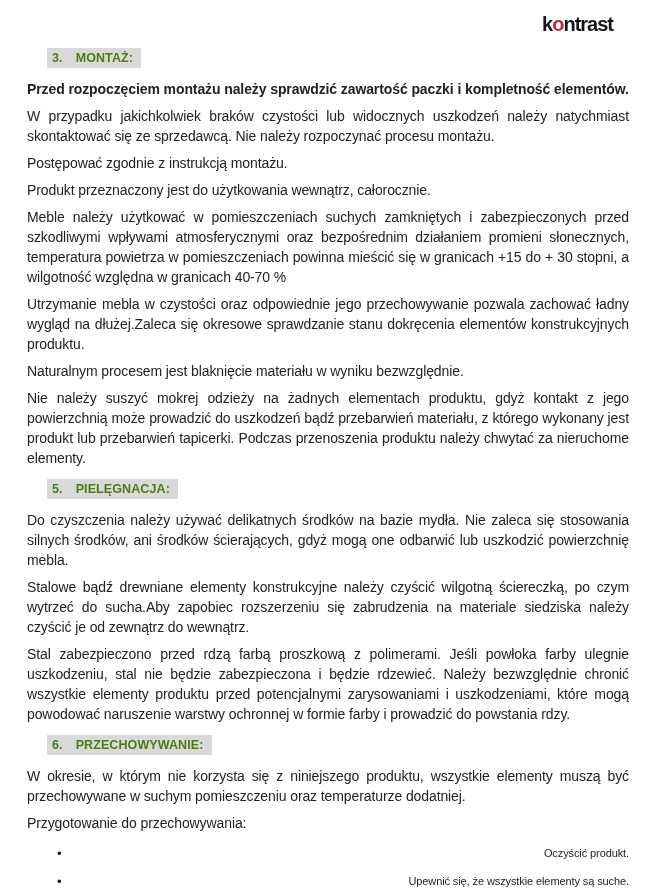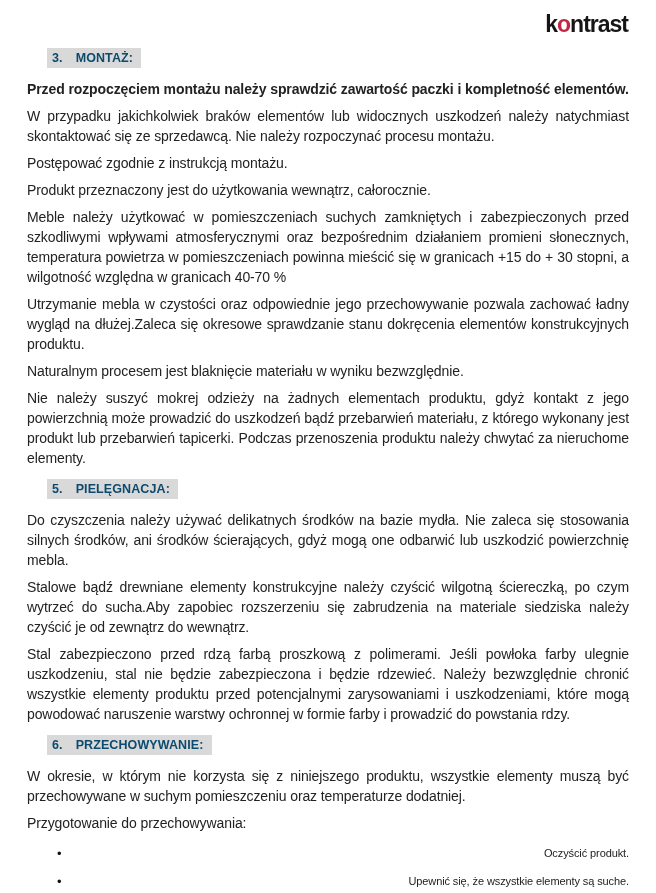--- a/index.html
+++ b/index.html
@@ -12,36 +12,36 @@
     position:relative;
   }
   .page{
     position:relative;
     box-sizing:border-box;
     width:656px;height:893px;
     padding:44px 27px 0 27px;
   }
   .logo{
     position:absolute;
-    top:6px;right:28px;
-    font-size:23px;
+    top:6px;right:43px;
+    font-size:20px;
     font-weight:800;
     letter-spacing:-1px;
     color:#151515;
     line-height:36px;
   }
   .logo .logo-o{
     color:#c22742;
     font-weight:600;
   }
   .heading-row{margin:0;}
   h2.heading{
     display:inline-block;
     background:#d9d9d9;
-    color:#0c4a6e;
+    color:#4d7c0f;
     font-size:12.5px;
     font-weight:700;
     padding:3px 8px 3px 5px;
     margin:4px 0 11px 20px;
     letter-spacing:0.1px;
   }
   h2.heading .num{
     display:inline-block;
     margin-right:13px;
   }
@@ -83,21 +83,21 @@
 
   <div class="logo">
     <span>k</span><span class="logo-o">o</span><span>ntrast</span>
   </div>
 
   <section>
     <div class="heading-row">
       <h2 class="heading"><span class="num">3.</span><span>MONTAŻ:</span></h2>
     </div>
     <p class="body bold">Przed rozpoczęciem montażu należy sprawdzić zawartość paczki i kompletność elementów.</p>
-    <p class="body">W przypadku jakichkolwiek braków elementów lub widocznych uszkodzeń należy natychmiast skontaktować się ze sprzedawcą. Nie należy rozpoczynać procesu montażu.</p>
+    <p class="body">W przypadku jakichkolwiek braków czystości lub widocznych uszkodzeń należy natychmiast skontaktować się ze sprzedawcą. Nie należy rozpoczynać procesu montażu.</p>
     <p class="body">Postępować zgodnie z instrukcją montażu.</p>
   </section>
 
   <section>
     <p class="body">Produkt przeznaczony jest do użytkowania wewnątrz, całorocznie.</p>
     <p class="body">Meble należy użytkować w pomieszczeniach suchych zamkniętych i zabezpieczonych przed szkodliwymi wpływami atmosferycznymi oraz bezpośrednim działaniem promieni słonecznych, temperatura powietrza w pomieszczeniach powinna mieścić się w granicach +15 do + 30 stopni, a wilgotność względna w granicach 40-70 %</p>
     <p class="body">Utrzymanie mebla w czystości oraz odpowiednie jego przechowywanie pozwala zachować ładny wygląd na dłużej.Zaleca się okresowe sprawdzanie stanu dokręcenia elementów konstrukcyjnych produktu.</p>
     <p class="body">Naturalnym procesem jest blaknięcie materiału w wyniku bezwzględnie.</p>
     <p class="body">Nie należy suszyć mokrej odzieży na żadnych elementach produktu, gdyż kontakt z jego powierzchnią może prowadzić do uszkodzeń bądź przebarwień materiału, z którego wykonany jest produkt lub przebarwień tapicerki. Podczas przenoszenia produktu należy chwytać za nieruchome elementy.</p>
   </section>

